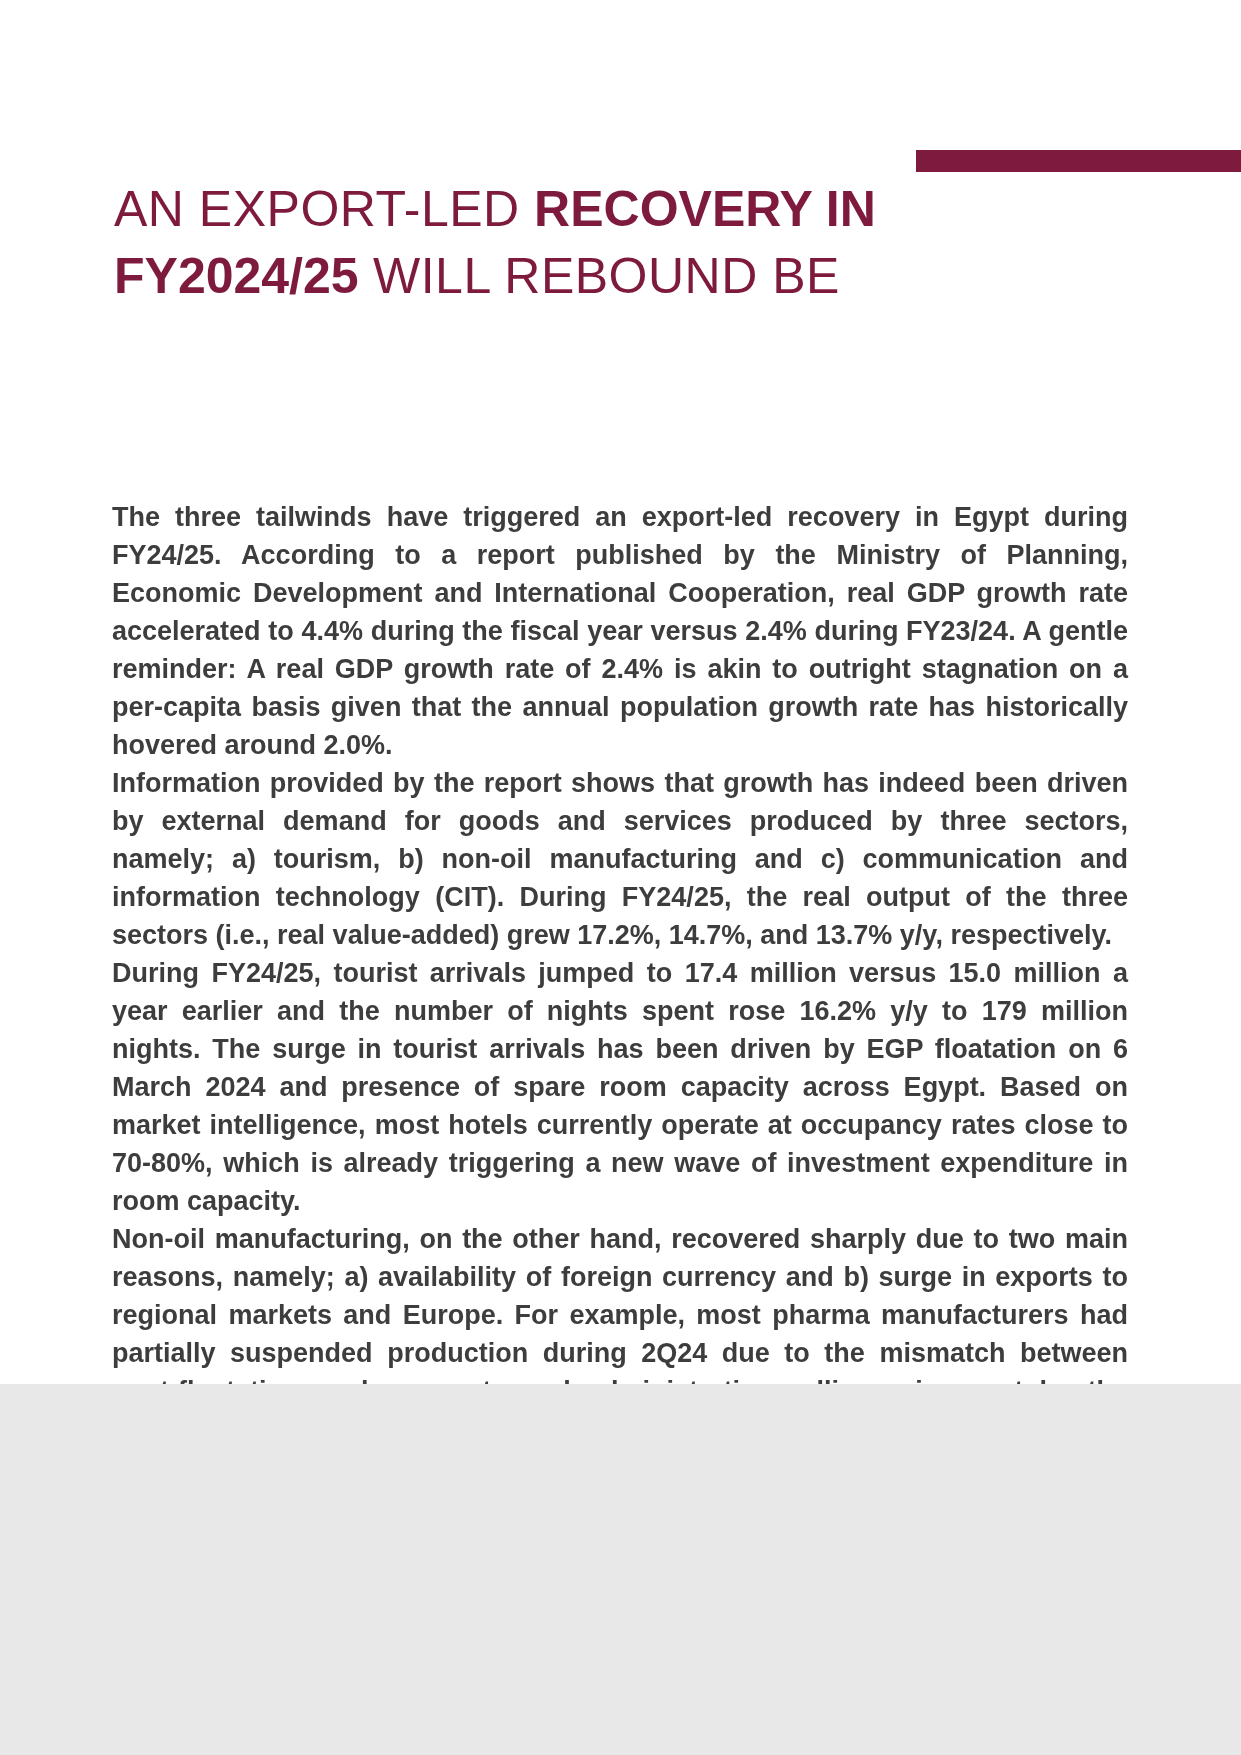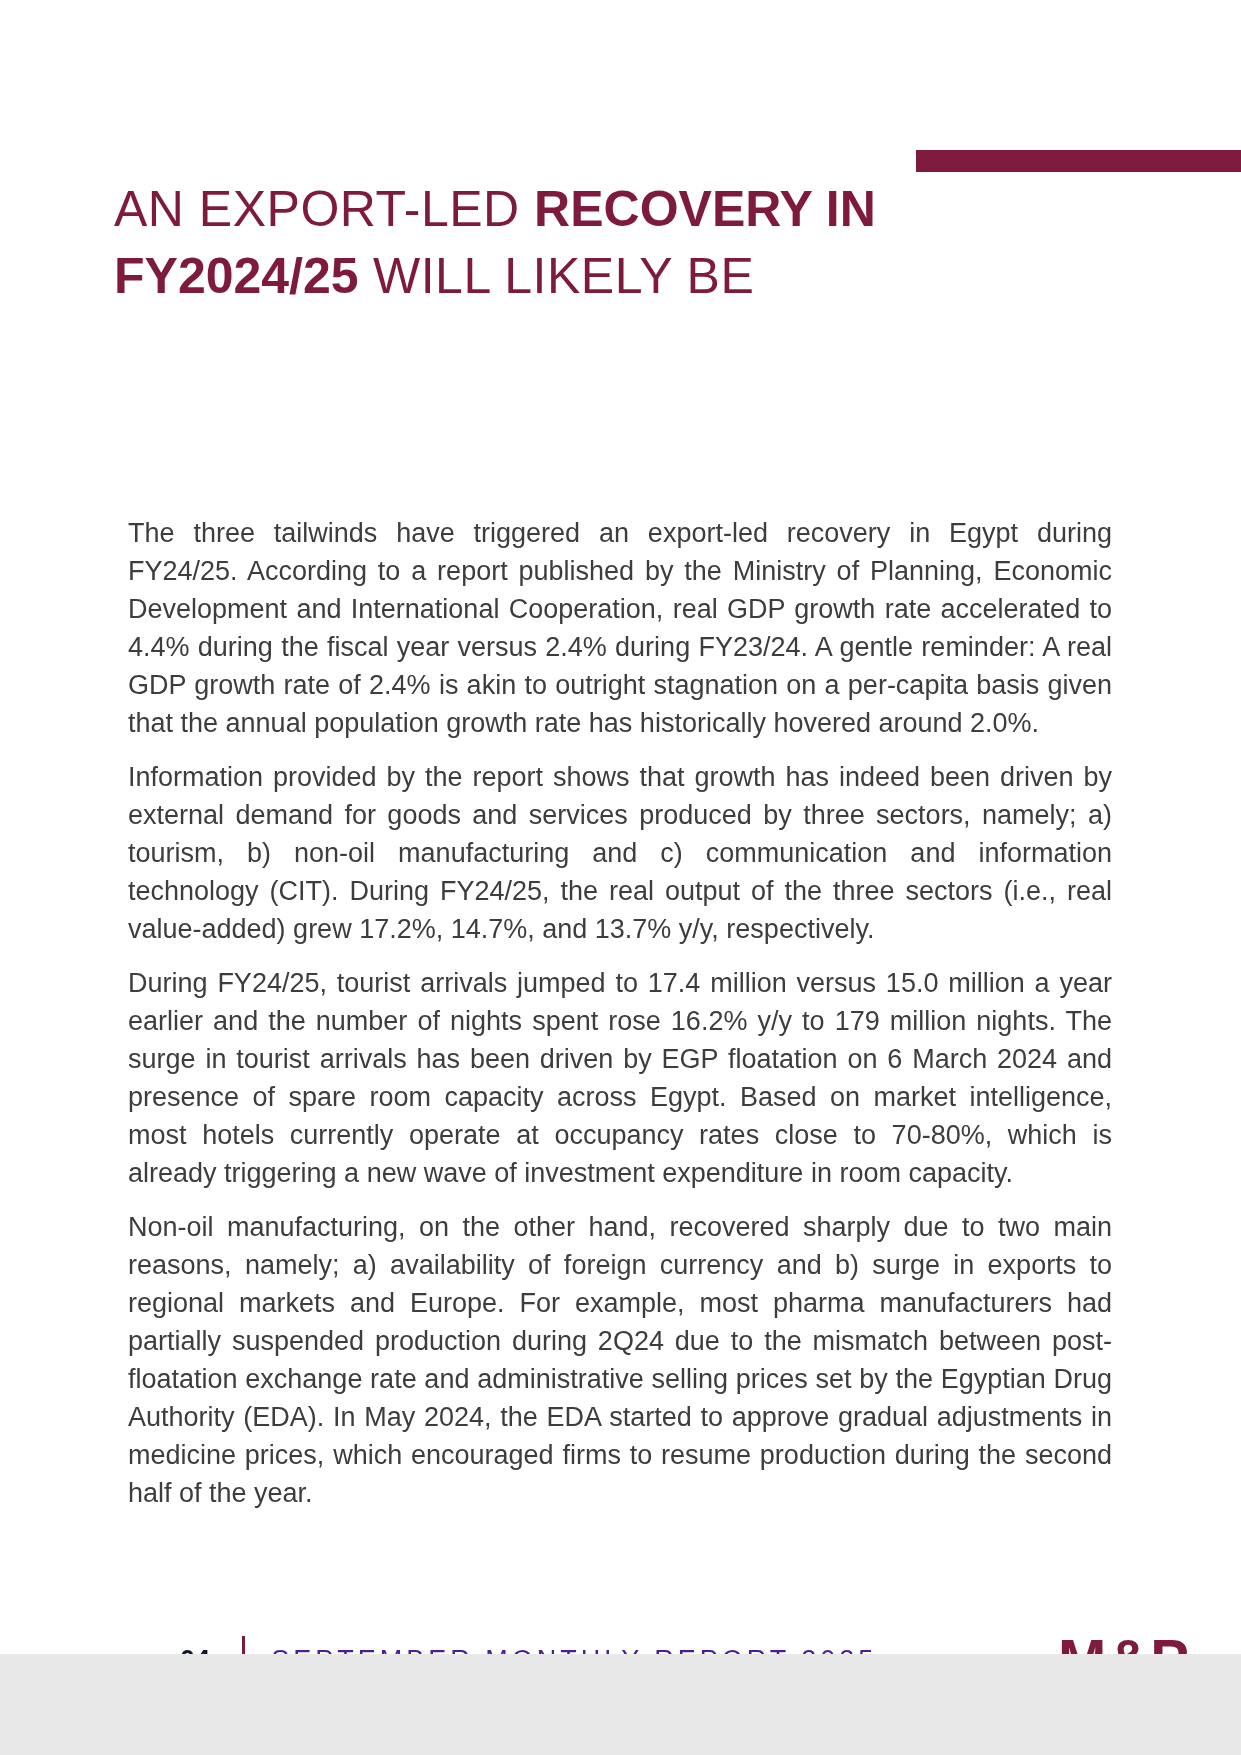--- a/index.html
+++ b/index.html
@@ -4,21 +4,21 @@
 <style>
   html, body {
     margin: 0;
     padding: 0;
     background: #e8e8e8;
     font-family: "Liberation Sans", sans-serif;
   }
   .page {
     position: relative;
     width: 1241px;
-    height: 1654px;
+    height: 1384px;
     margin: 0 auto;
     background: #ffffff;
     overflow: hidden;
   }
   .accent-bar {
     position: absolute;
     top: 150px;
     left: 916px;
     right: 0;
     height: 22px;
@@ -44,22 +44,23 @@
     position: absolute;
     left: 112px;
     top: 498px;
     width: 1016px;
     font-size: 27px;
     line-height: 38px;
     color: #3d3d3d;
     text-align: justify;
   }
   .article p {
-    margin: 16px;
+    margin: 0;
     padding: 0;
+    font-weight: bold;
   }
   .footer {
     position: absolute;
     left: 112px;
     right: 51px;
     top: 1630px;
     height: 60px;
     display: flex;
     align-items: center;
   }
@@ -96,21 +97,21 @@
 </style>
 </head>
 <body>
 
 <div class="page">
 
   <div class="accent-bar"></div>
 
   <div class="heading">
     <div><span>AN EXPORT-LED </span><span class="hb">RECOVERY IN</span></div>
-    <div><span class="hb">FY2024/25</span><span> WILL LIKELY BE</span></div>
+    <div><span class="hb">FY2024/25</span><span> WILL REBOUND BE</span></div>
   </div>
 
   <div class="article">
     <p>The three tailwinds have triggered an export-led recovery in Egypt during FY24/25. According to a report published by the Ministry of Planning, Economic Development and International Cooperation, real GDP growth rate accelerated to 4.4% during the fiscal year versus 2.4% during FY23/24. A gentle reminder: A real GDP growth rate of 2.4% is akin to outright stagnation on a per-capita basis given that the annual population growth rate has historically hovered around 2.0%.</p>
     <p>Information provided by the report shows that growth has indeed been driven by external demand for goods and services produced by three sectors, namely; a) tourism, b) non-oil manufacturing and c) communication and information technology (CIT). During FY24/25, the real output of the three sectors (i.e., real value-added) grew 17.2%, 14.7%, and 13.7% y/y, respectively.</p>
     <p>During FY24/25, tourist arrivals jumped to 17.4 million versus 15.0 million a year earlier and the number of nights spent rose 16.2% y/y to 179 million nights. The surge in tourist arrivals has been driven by EGP floatation on 6 March 2024 and presence of spare room capacity across Egypt. Based on market intelligence, most hotels currently operate at occupancy rates close to 70-80%, which is already triggering a new wave of investment expenditure in room capacity.</p>
     <p>Non-oil manufacturing, on the other hand, recovered sharply due to two main reasons, namely; a) availability of foreign currency and b) surge in exports to regional markets and Europe. For example, most pharma manufacturers had partially suspended production during 2Q24 due to the mismatch between post-floatation exchange rate and administrative selling prices set by the Egyptian Drug Authority (EDA). In May 2024, the EDA started to approve gradual adjustments in medicine prices, which encouraged firms to resume production during the second half of the year.</p>
   </div>
 
   <div class="footer">

